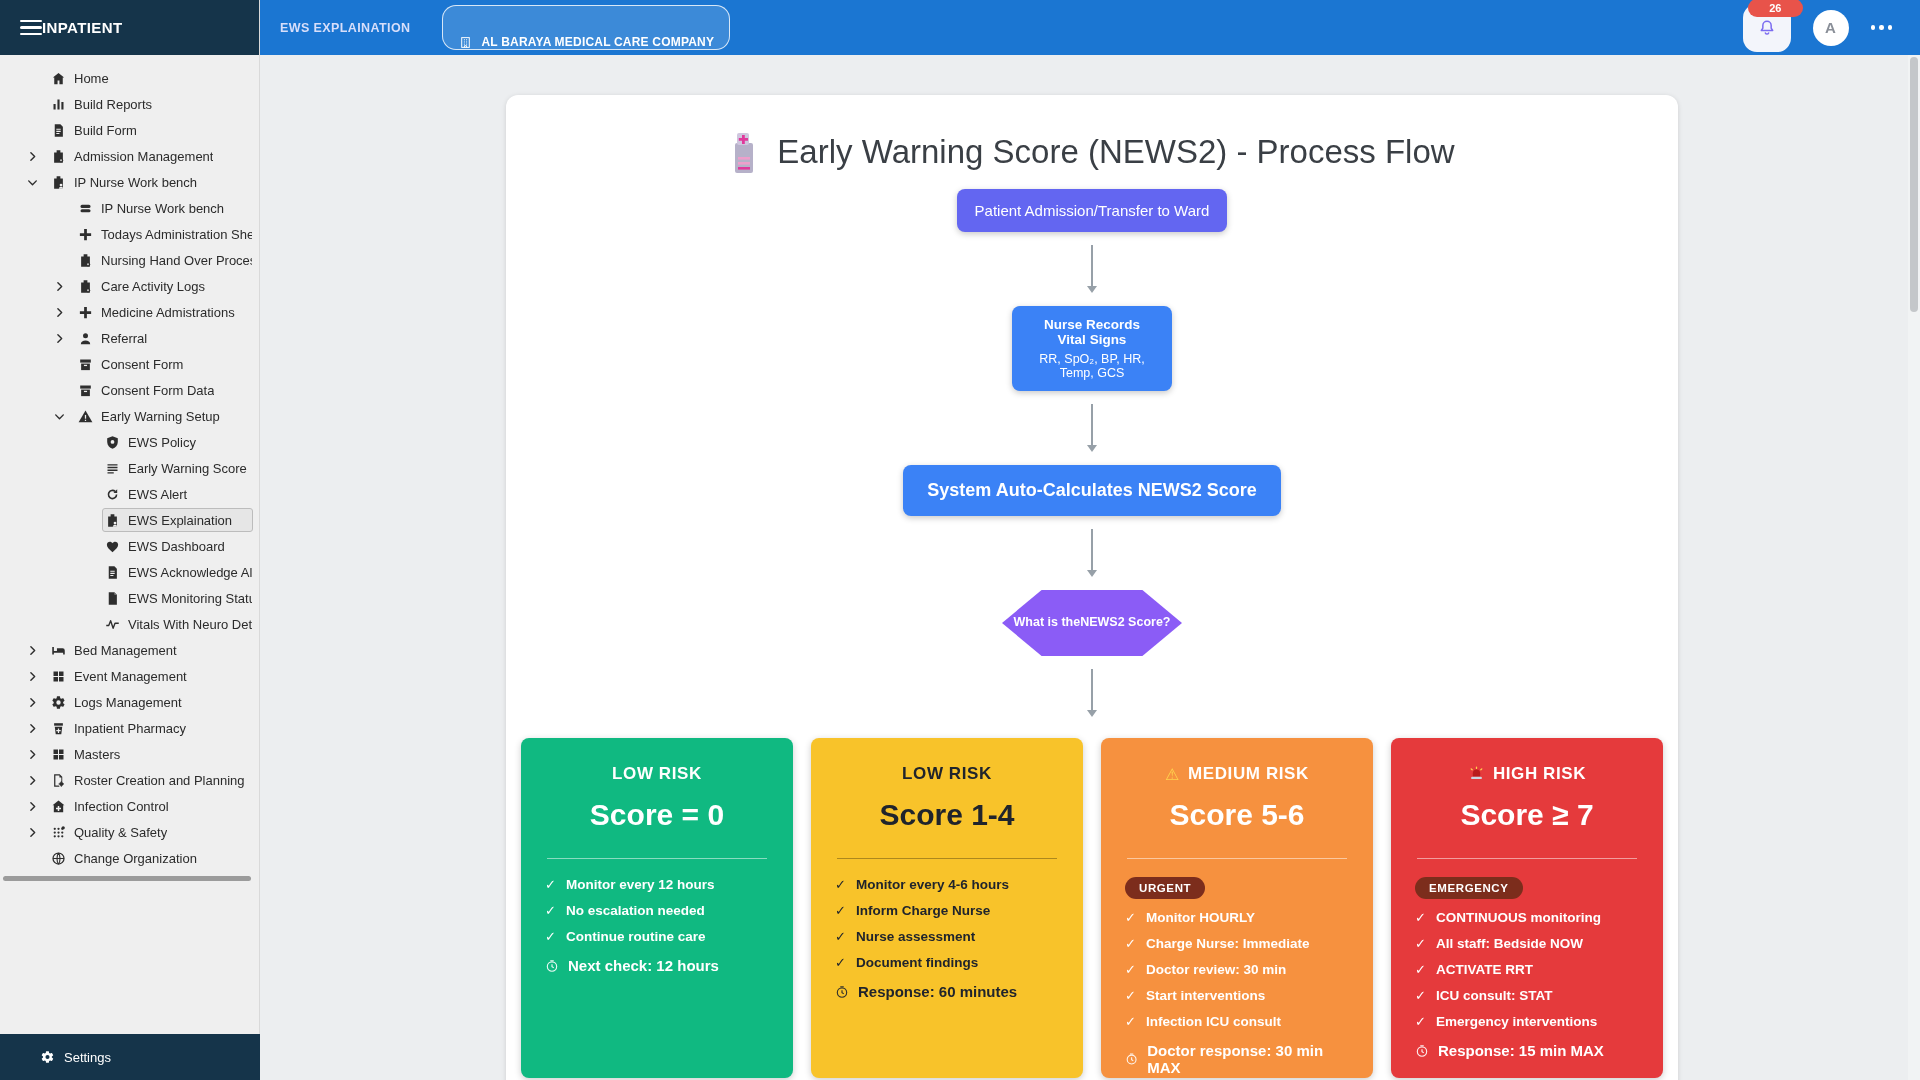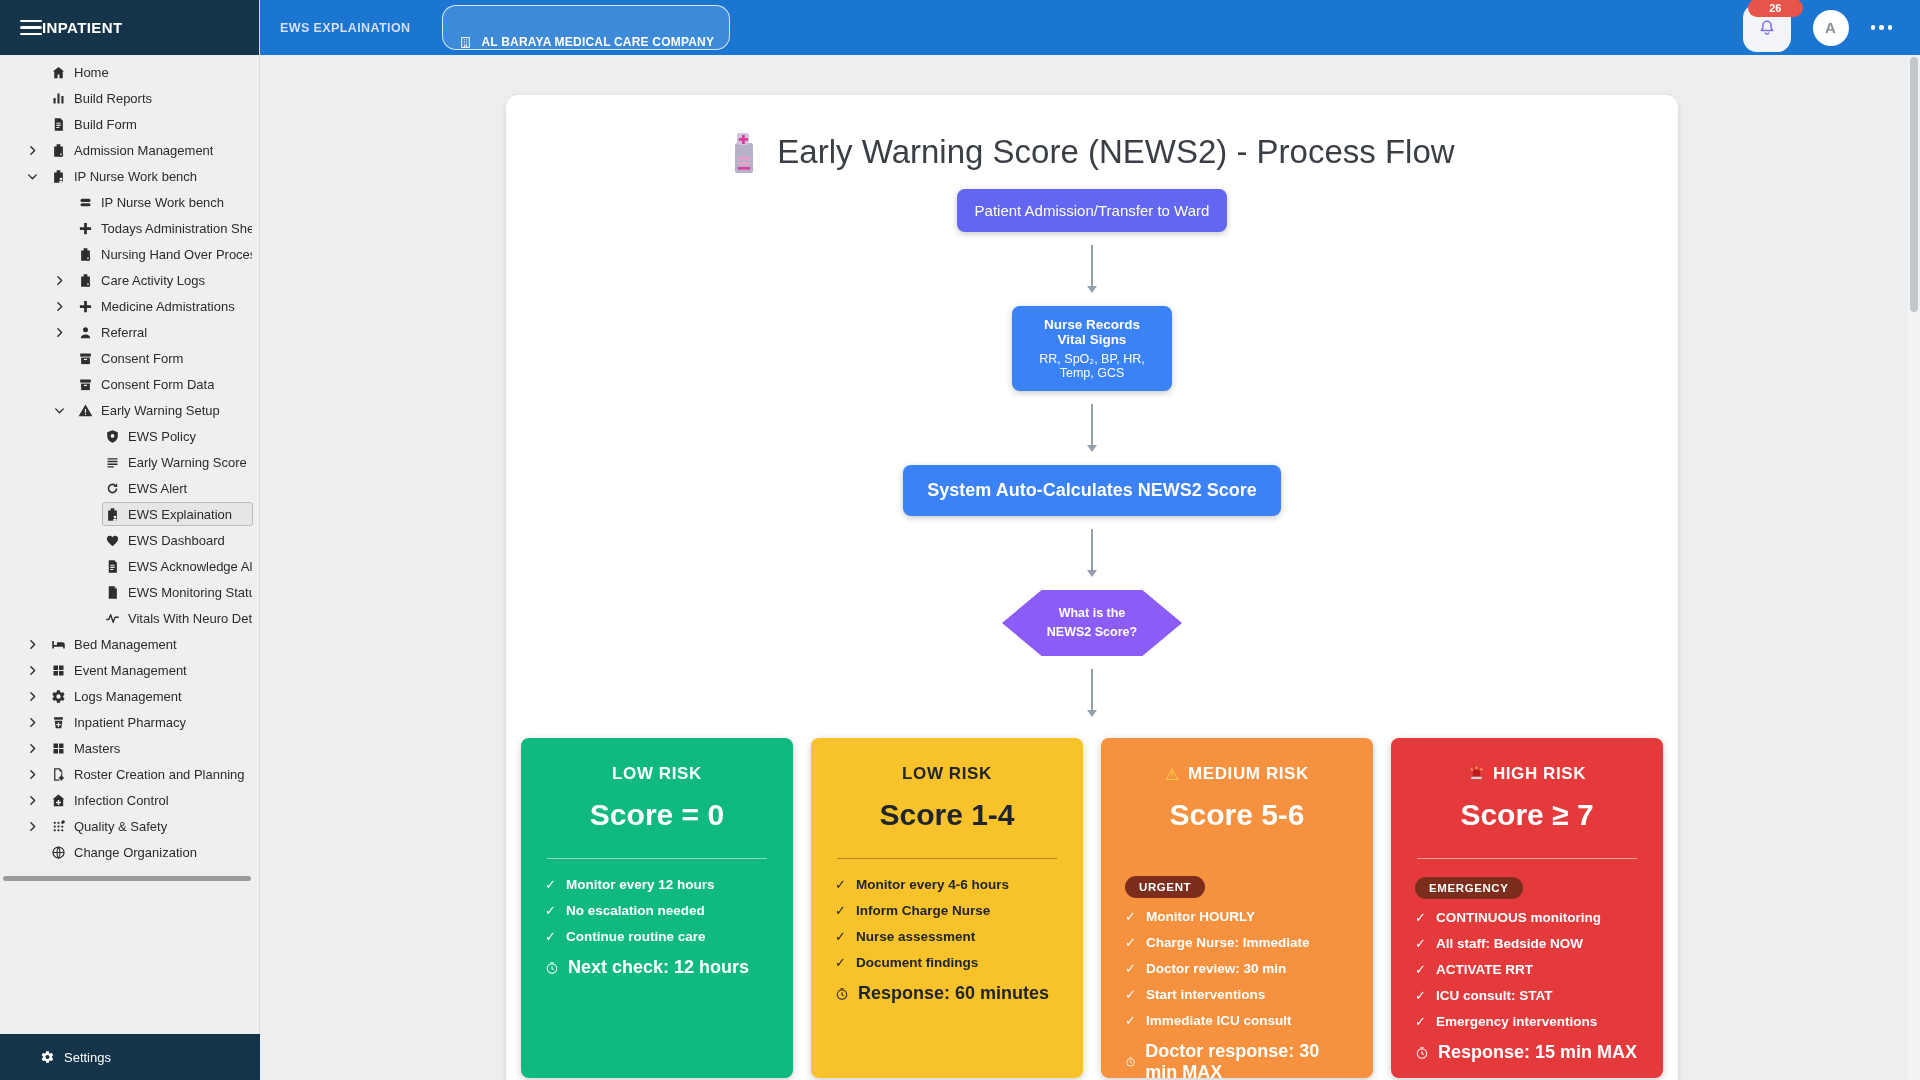--- a/index.html
+++ b/index.html
@@ -6,21 +6,21 @@
     font-family:"Liberation Sans","DejaVu Sans",sans-serif;background:#eceef0;}
   *{box-sizing:border-box;}
 
   
   .sidebar{position:absolute;left:0;top:0;width:260px;height:1080px;background:var(--sidebar-bg);
     border-right:1px solid #d9d9d9;}
   .sidebar-header{height:55px;background:var(--navy);display:flex;align-items:center;padding-left:20px;}
   .hamburger{width:22px;display:flex;flex-direction:column;gap:4px;cursor:pointer;}
   .hamburger span{display:block;height:2.6px;background:#fff;border-radius:2px;}
   .sidebar-title{color:#fff;font-weight:bold;font-size:15px;letter-spacing:.4px;}
-  .nav{position:absolute;top:55px;left:0;right:0;height:826px;padding-top:4px;overflow:hidden;}
+  .nav{position:absolute;top:55px;left:0;right:0;height:826px;padding-top:10px;overflow:hidden;}
   .nav-row{height:26px;display:flex;align-items:center;cursor:pointer;padding-right:2px;}
   .nav-row.lvl0{padding-left:26px;}
   .nav-row.lvl1{padding-left:53px;}
   .nav-row.lvl2{padding-left:80px;}
   .chev-slot{width:22px;height:15px;flex:0 0 22px;display:flex;align-items:center;}
   .nav-inner{flex:1;display:flex;align-items:center;gap:8px;height:24px;min-width:0;
     padding-left:2px;border:1px solid transparent;border-radius:3px;margin-right:4px;}
   .nav-row.selected .nav-inner{background:#e6e6e6;border-color:#bcbcbc;}
   .nav-label{font-size:13px;color:#2b2b2b;white-space:nowrap;overflow:hidden;}
   .icn{width:15px;height:15px;flex:0 0 15px;fill:#2e2e2e;}
@@ -55,21 +55,21 @@
   .content-card{position:absolute;left:246px;top:40px;width:1172px;height:1120px;background:#fff;
     border-radius:12px;box-shadow:0 1px 5px rgba(0,0,0,.13);display:flex;flex-direction:column;align-items:center;}
   .page-title{margin-top:36px;display:flex;align-items:center;gap:14px;font-size:33px;color:#3a3f45;}
 
   .flow-node{color:#fff;border-radius:8px;box-shadow:0 2px 6px rgba(0,0,0,.22);text-align:center;}
   .node-admission{margin-top:16px;background:var(--indigo);padding:13px 18px;font-size:15px;font-weight:500;}
   .node-vitals{background:var(--blue);padding:11px 22px;width:160px;}
   .node-vitals .t{font-size:13.5px;font-weight:bold;}
   .node-vitals .s{font-size:12.5px;margin-top:5px;}
   .node-calc{background:var(--blue);padding:15px 24px;font-size:18px;font-weight:bold;}
-  .hexagon{width:180px;height:66px;background:var(--purple);color:#fff;display:flex;flex-direction:column;
+  .hexagon{width:180px;height:66px;background:var(--purple);color:#fff;display:flex;
     align-items:center;justify-content:center;font-size:12.5px;font-weight:bold;line-height:1.55;
     clip-path:polygon(22% 0,78% 0,100% 50%,78% 100%,22% 100%,0 50%);}
   .arrow{display:flex;flex-direction:column;align-items:center;margin:13px 0;}
   .arrow .stem{width:2px;height:42px;background:#97a0a8;}
   .arrow .head{width:0;height:0;border-left:5px solid transparent;border-right:5px solid transparent;
     border-top:7px solid #97a0a8;margin-top:-1px;}
 
   .cards-row{margin-top:8px;display:flex;gap:18px;}
   .risk-card{width:272px;height:340px;border-radius:8px;color:#fff;box-shadow:0 2px 7px rgba(0,0,0,.2);
     padding:26px 24px 0 24px;display:flex;flex-direction:column;}
@@ -80,21 +80,21 @@
   .risk-head{text-align:center;font-size:17px;font-weight:bold;letter-spacing:.6px;display:flex;
     align-items:center;justify-content:center;gap:8px;}
   .risk-head .warn{color:#ffd34d;font-size:16px;}
   .risk-score{text-align:center;font-size:30px;font-weight:bold;margin-top:14px;}
   .divider{height:1px;background:rgba(255,255,255,.5);margin:26px 2px 18px 2px;}
   .risk-card.yellow .divider{background:rgba(0,0,0,.3);}
   .risk-badge{align-self:flex-start;background:var(--badge-maroon);color:#fff;font-size:11.5px;
     font-weight:bold;letter-spacing:.6px;padding:5px 14px;border-radius:12px;margin-bottom:11px;}
   .risk-item{display:flex;align-items:center;gap:10px;font-size:13.5px;font-weight:600;margin-bottom:11px;}
   .risk-item .chk{font-weight:bold;font-size:13px;}
-  .risk-footer{display:flex;align-items:center;gap:9px;font-size:18px;font-weight:bold;margin-top:2px;}
+  .risk-footer{display:flex;align-items:center;gap:9px;font-size:15px;font-weight:bold;margin-top:2px;}
   .clock-i{width:14px;height:14px;fill:none;stroke:currentColor;stroke-width:2;opacity:.9;}
 </style>
 </head>
 <body>
 
 <div class="sidebar">
   <div class="sidebar-header">
     <div class="hamburger">
         <span></span>
         <span></span>
@@ -638,21 +638,21 @@
           <div class="risk-item">
             <span class="chk">✓</span>
             <span>Doctor review: 30 min</span>
           </div>
           <div class="risk-item">
             <span class="chk">✓</span>
             <span>Start interventions</span>
           </div>
           <div class="risk-item">
             <span class="chk">✓</span>
-            <span>Immediate ICU consult</span>
+            <span>Infection ICU consult</span>
           </div>
           <div class="risk-footer">
             <svg class="clock-i" viewBox="0 0 24 24">
               <circle cx="12" cy="13" r="8"></circle>
               <path d="M12 9v4.3l3 1.7M9 3h6"></path>
             </svg>
             <span>Doctor response: 30 min MAX</span>
           </div>
         </div>
         <div class="risk-card red">

